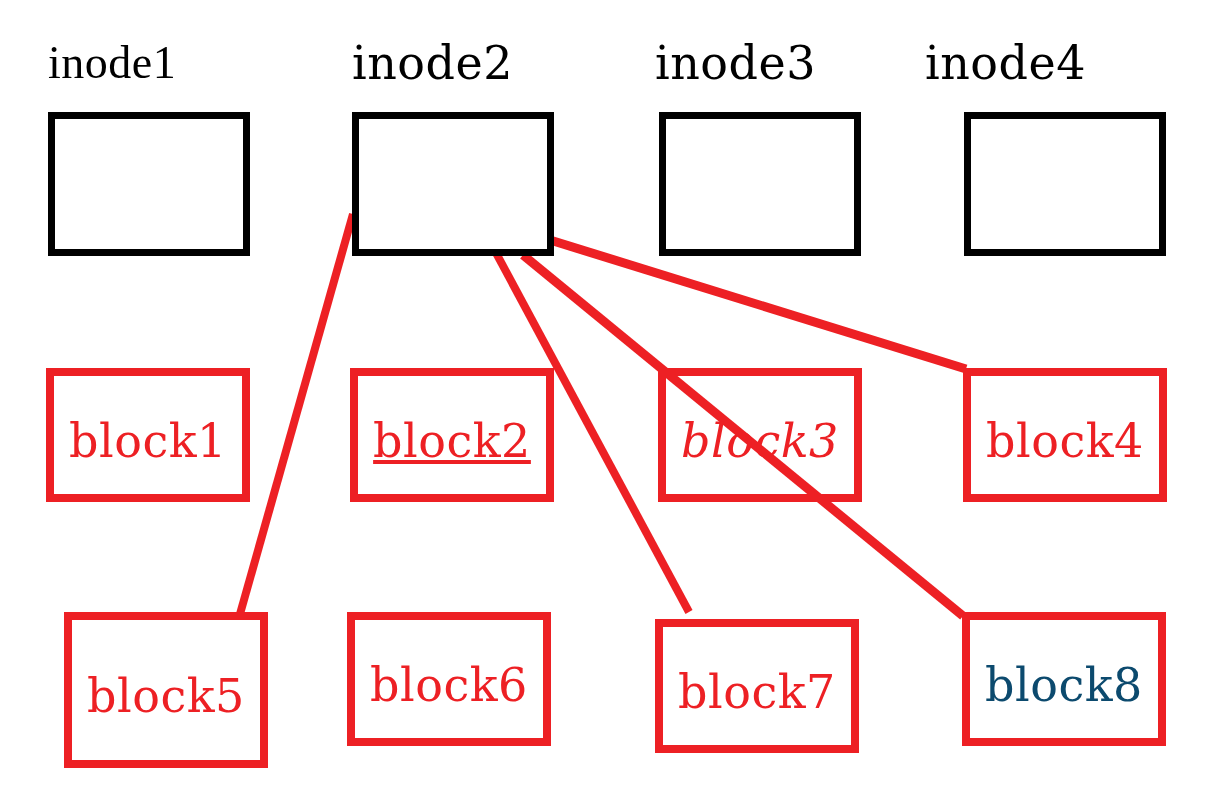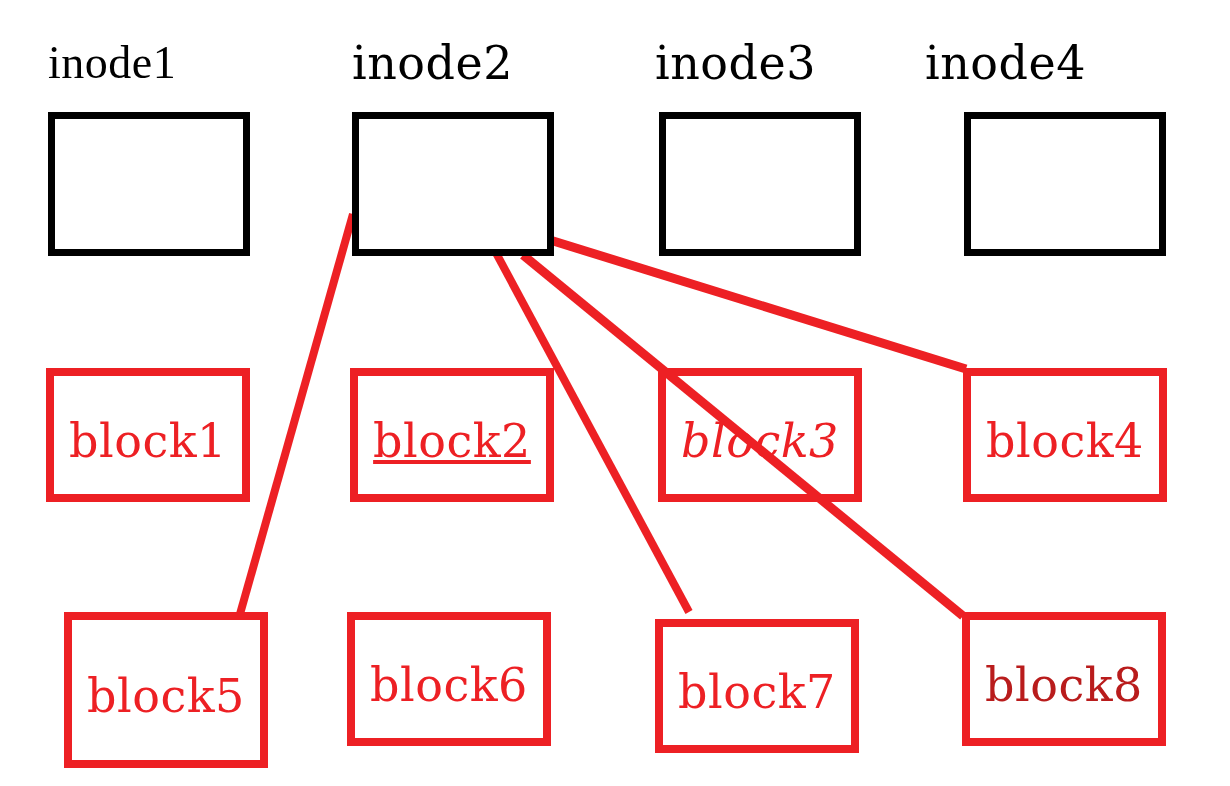--- a/index.html
+++ b/index.html
@@ -97,17 +97,17 @@
       <div class="node block-box" style="left: 36px; top: 612px; width: 204px; height: 156px; border-color: rgb(237, 32, 36); margin-left: 28px;">
         <span class="block-label" style="color: rgb(237, 32, 36);">block5</span>
       </div>
       <div class="node block-box" style="left: 347px; top: 612px; width: 204px; height: 134px; border-color: rgb(237, 32, 36); text-align: center;">
         <span class="block-label" style="color: rgb(237, 32, 36);">block6</span>
       </div>
       <div class="node block-box" style="left: 655px; top: 612px; width: 204px; height: 134px; border-color: rgb(237, 32, 36); margin-top: 7px;">
         <span class="block-label" style="color: rgb(237, 32, 36);">block7</span>
       </div>
       <div class="node block-box" style="left: 962px; top: 612px; width: 204px; height: 134px; border-color: rgb(237, 32, 36);">
-        <span class="block-label" style="color: #b91c1c;">block8</span>
+        <span class="block-label" style="color: #0c4a6e;">block8</span>
       </div>
     </div>
 
 </div>
 
 </body></html>

